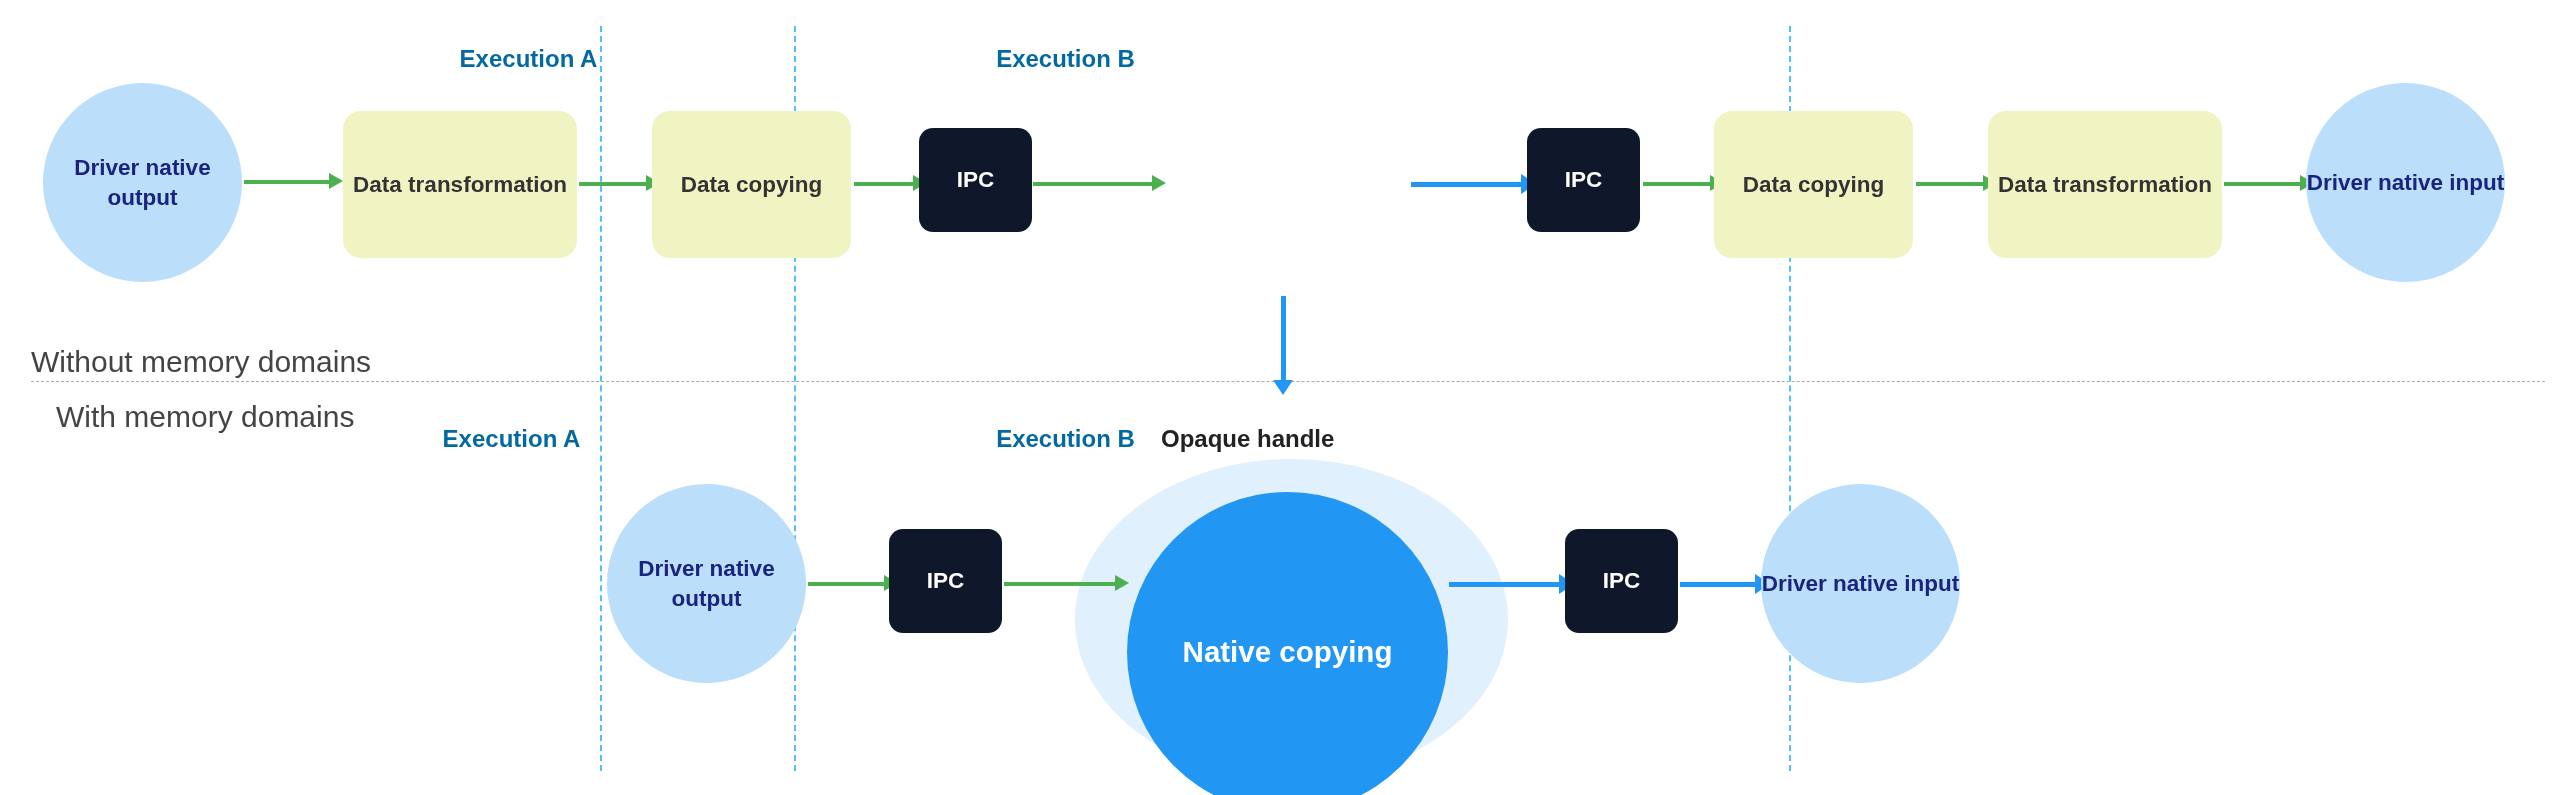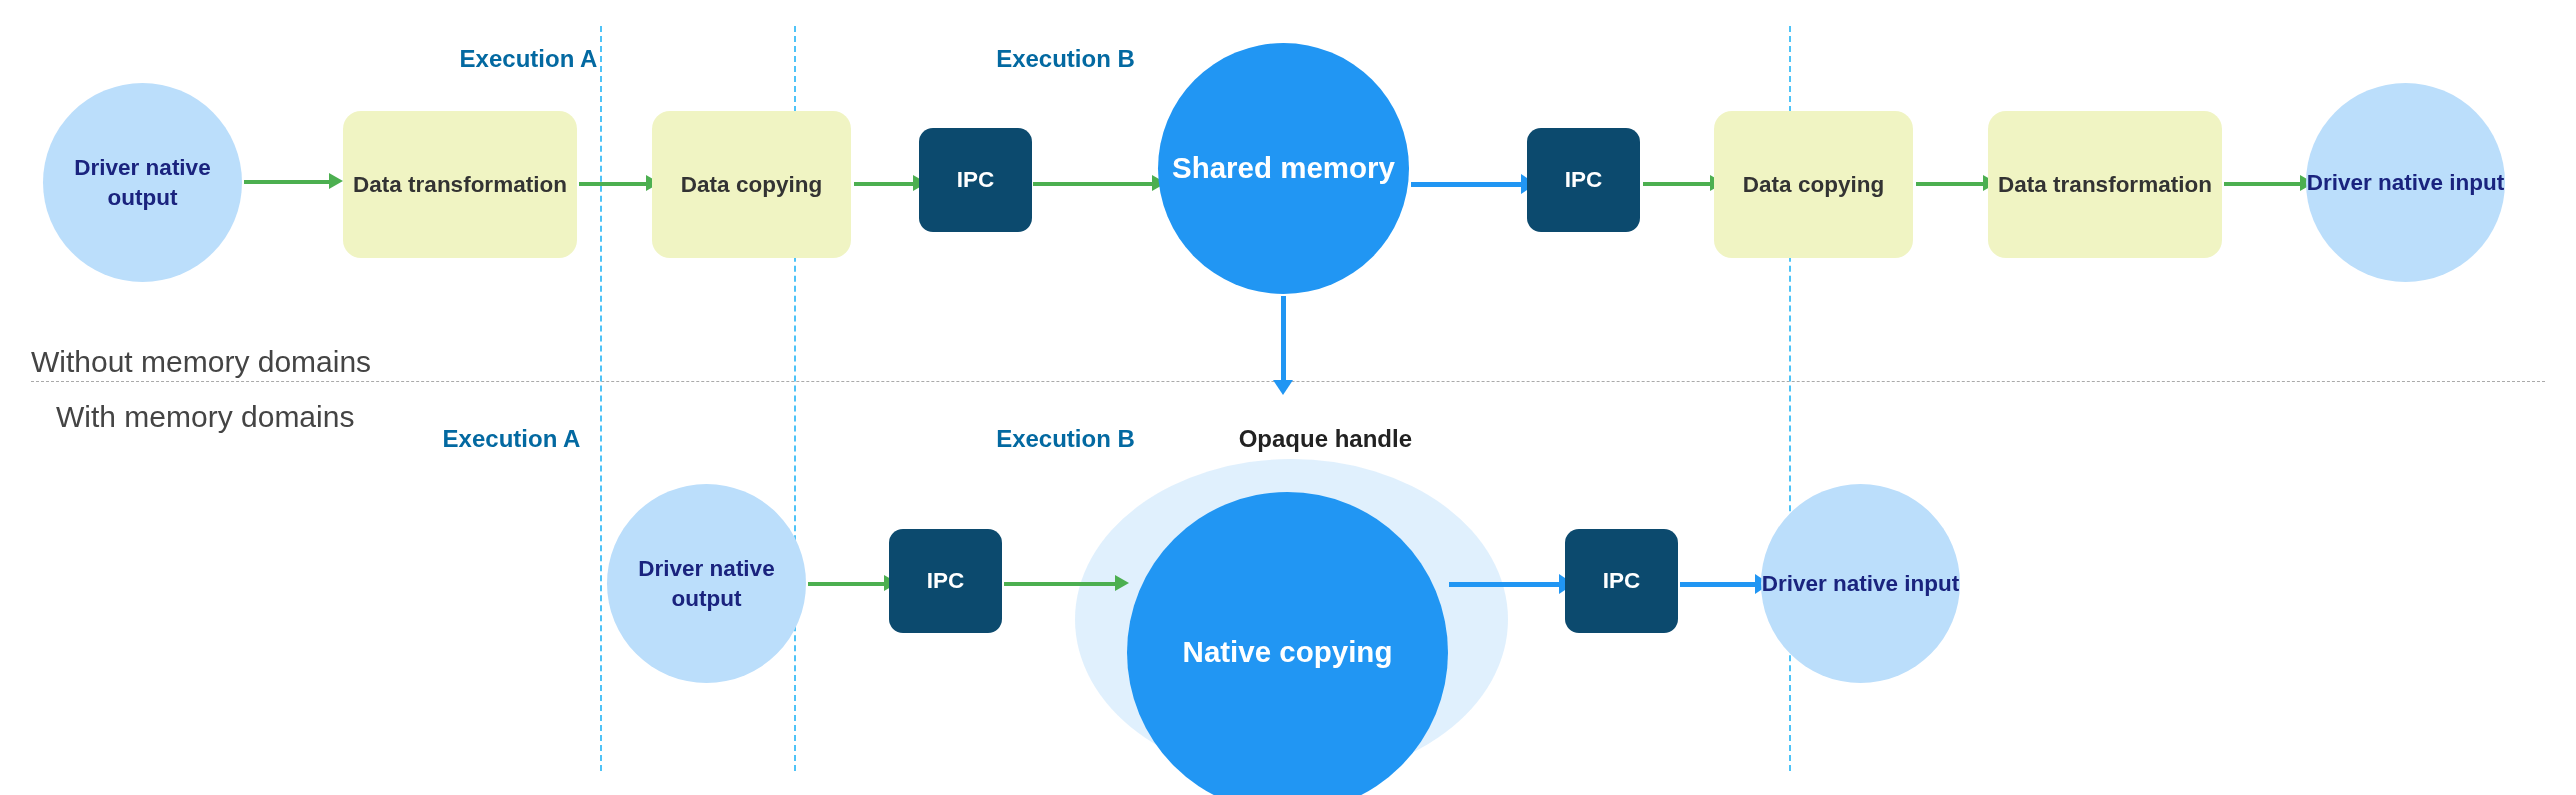--- a/index.html
+++ b/index.html
@@ -126,35 +126,35 @@
     
     .light-blue-fill {
       background: #bbdefb;
       color: #1a237e;
     }
     .light-green-fill {
       background: #f0f4c3;
       color: #333;
     }
     .green-fill {
-      background: #0c4a6e;
+      background: #0f172a;
       color: #fff;
     }
     .blue-fill {
       background: #2196f3;
       color: #fff;
     }
 
     
     .opaque-label {
       position: absolute;
       font-size: 24px;
       font-weight: 700;
       color: #222;
-      text-align: right;
+      text-align: left;
     }
 
     
     .bg-oval {
       position: absolute;
       border-radius: 50%;
       background: #bbdefb;
       opacity: 0.45;
     }
   </style>
@@ -193,23 +193,20 @@
   </div>
 
   <div class="arrow-line" style="left: 854px; top: 182px; width: 61px;"></div>
 
   <div class="node-rect green-fill" style="left: 919px; top: 128px; width: 113px; height: 104px; font-size: 22.5px; border-radius: 14px;">
     <span>IPC</span>
   </div>
 
   <div class="arrow-line" style="left: 1033px; top: 182px; width: 121px;"></div>
 
-  <div class="node-circle blue-fill" style="left: 1158px; top: 43px; width: 251px; height: 251px; font-size: 29.5px; font-weight: 700; line-height: 1.3;">
-    <span>Shared memory</span>
-  </div>
 
   <div class="arrow-vert" style="left: 1281px; top: 296px; height: 87px;"></div>
 
   <div class="arrow-line-blue" style="left: 1411px; top: 182px; width: 113px;"></div>
 
   <div class="node-rect green-fill" style="left: 1527px; top: 128px; width: 113px; height: 104px; font-size: 22.5px; border-radius: 14px;">
     <span>IPC</span>
   </div>
 
   <div class="arrow-line" style="left: 1643px; top: 182px; width: 69px;"></div>

